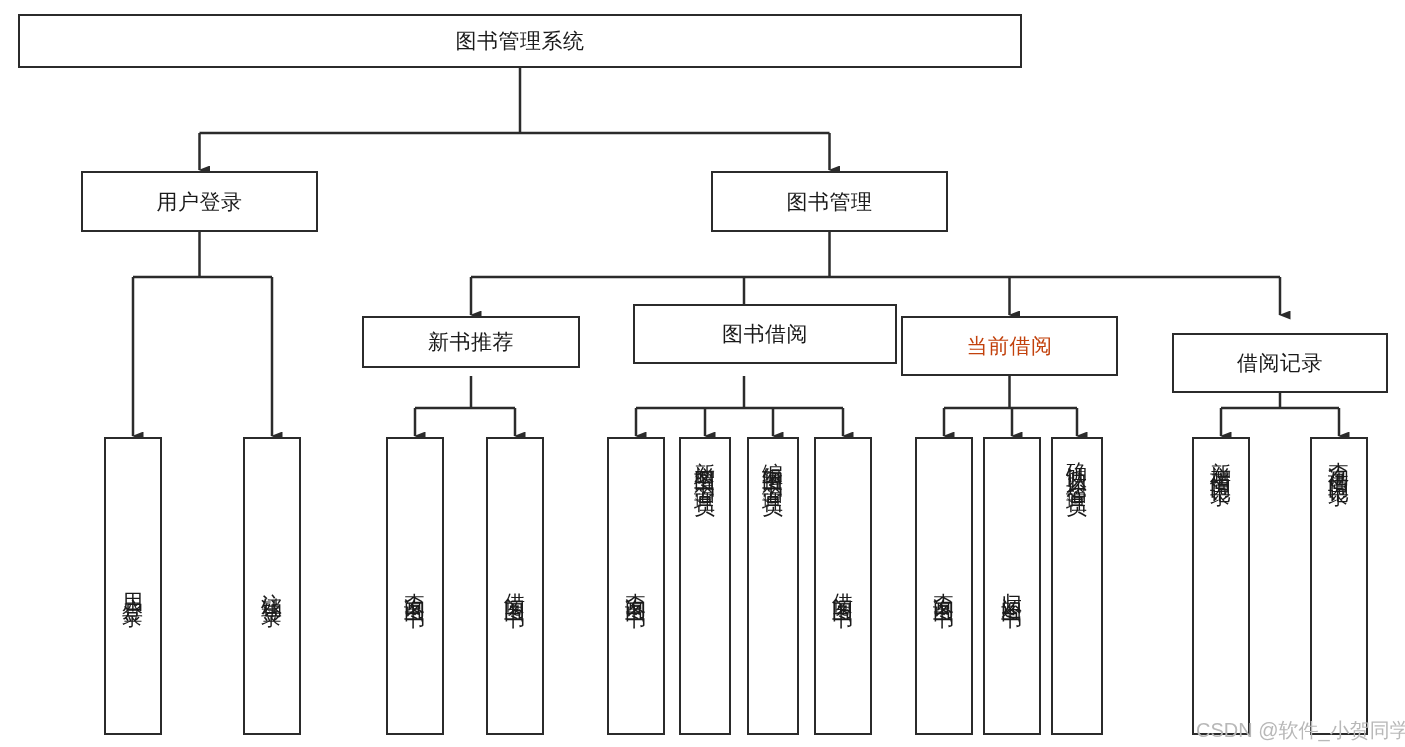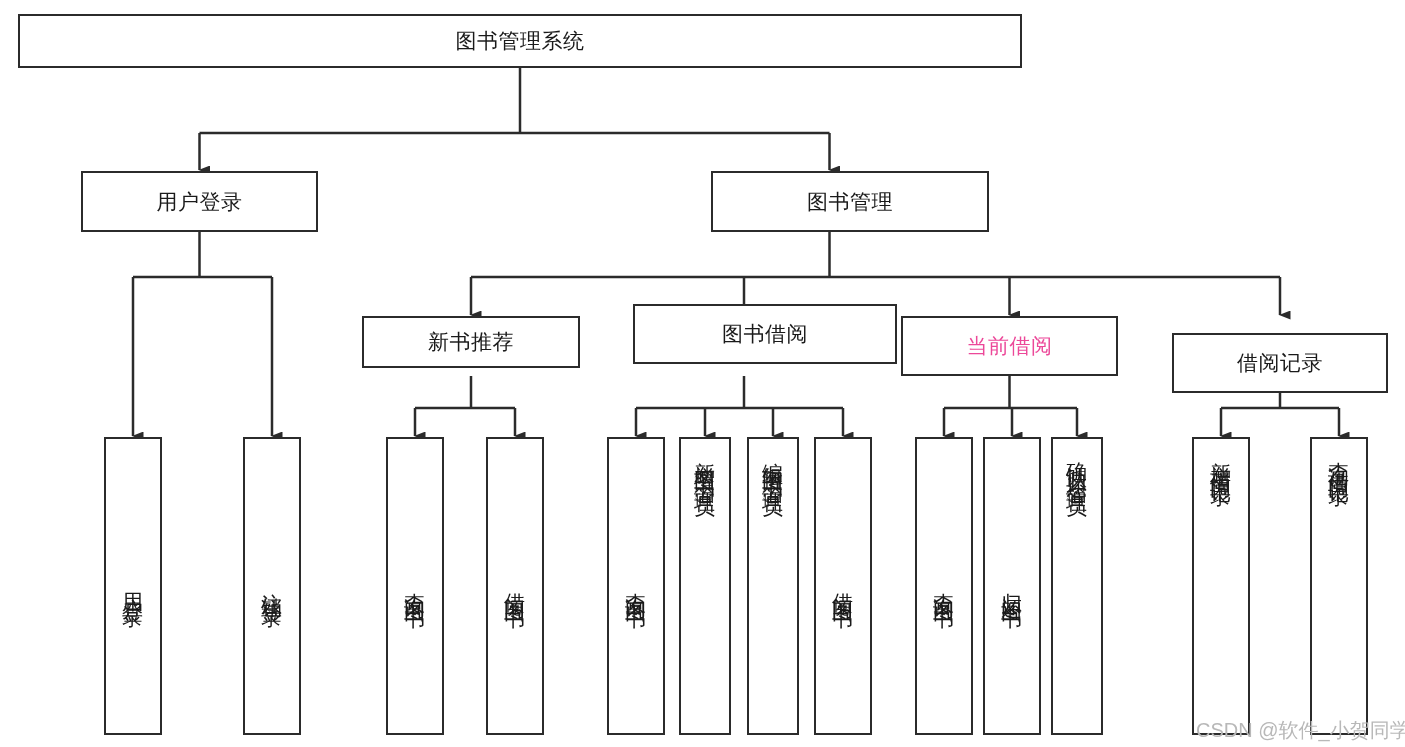--- a/index.html
+++ b/index.html
@@ -117,31 +117,31 @@
         <line x1="1339" y1="408" x2="1339" y2="436" stroke="#2b2b2b" stroke-width="2.5" marker-end="url(#arrowhead)"></line>
       </g>
   </svg>
   <div id="node-layer">
       <div class="node horizontal" style="left: 18px; top: 14px; width: 1004px; height: 54px; border-color: rgb(43, 43, 43); background: rgb(255, 255, 255);">
         <span class="node-label" style="color: rgb(26, 26, 26);">图书管理系统</span>
       </div>
       <div class="node horizontal" style="left: 81px; top: 171px; width: 237px; height: 61px; border-color: rgb(43, 43, 43); background: rgb(255, 255, 255);">
         <span class="node-label" style="color: rgb(26, 26, 26);">用户登录</span>
       </div>
-      <div class="node horizontal" style="left: 711px; top: 171px; width: 278px; height: 61px; border-color: rgb(43, 43, 43); background: rgb(255, 255, 255);">
+      <div class="node horizontal" style="left: 711px; top: 171px; width: 237px; height: 61px; border-color: rgb(43, 43, 43); background: rgb(255, 255, 255);">
         <span class="node-label" style="color: rgb(26, 26, 26);">图书管理</span>
       </div>
       <div class="node horizontal" style="left: 362px; top: 316px; width: 218px; height: 52px; border-color: rgb(43, 43, 43); background: rgb(255, 255, 255);">
         <span class="node-label" style="color: rgb(26, 26, 26);">新书推荐</span>
       </div>
       <div class="node horizontal" style="left: 633px; top: 304px; width: 264px; height: 60px; border-color: rgb(43, 43, 43); background: rgb(255, 255, 255);">
         <span class="node-label" style="color: rgb(26, 26, 26);">图书借阅</span>
       </div>
       <div class="node horizontal" style="left: 901px; top: 316px; width: 217px; height: 60px; border-color: rgb(43, 43, 43); background: rgb(255, 255, 255);">
-        <span class="node-label" style="color: #ec4899;">当前借阅</span>
+        <span class="node-label" style="color: #c2410c;">当前借阅</span>
       </div>
       <div class="node horizontal" style="left: 1172px; top: 333px; width: 216px; height: 60px; border-color: rgb(43, 43, 43); background: rgb(255, 255, 255);">
         <span class="node-label" style="color: rgb(26, 26, 26);">借阅记录</span>
       </div>
       <div class="node vertical center-v" style="left: 104px; top: 437px; width: 58px; height: 298px; border-color: rgb(43, 43, 43); background: rgb(255, 255, 255);">
         <span class="node-label" style="color: rgb(26, 26, 26);">用户登录</span>
       </div>
       <div class="node vertical center-v" style="left: 243px; top: 437px; width: 58px; height: 298px; border-color: rgb(43, 43, 43); background: rgb(255, 255, 255);">
         <span class="node-label" style="color: rgb(26, 26, 26);">注销登录</span>
       </div>

